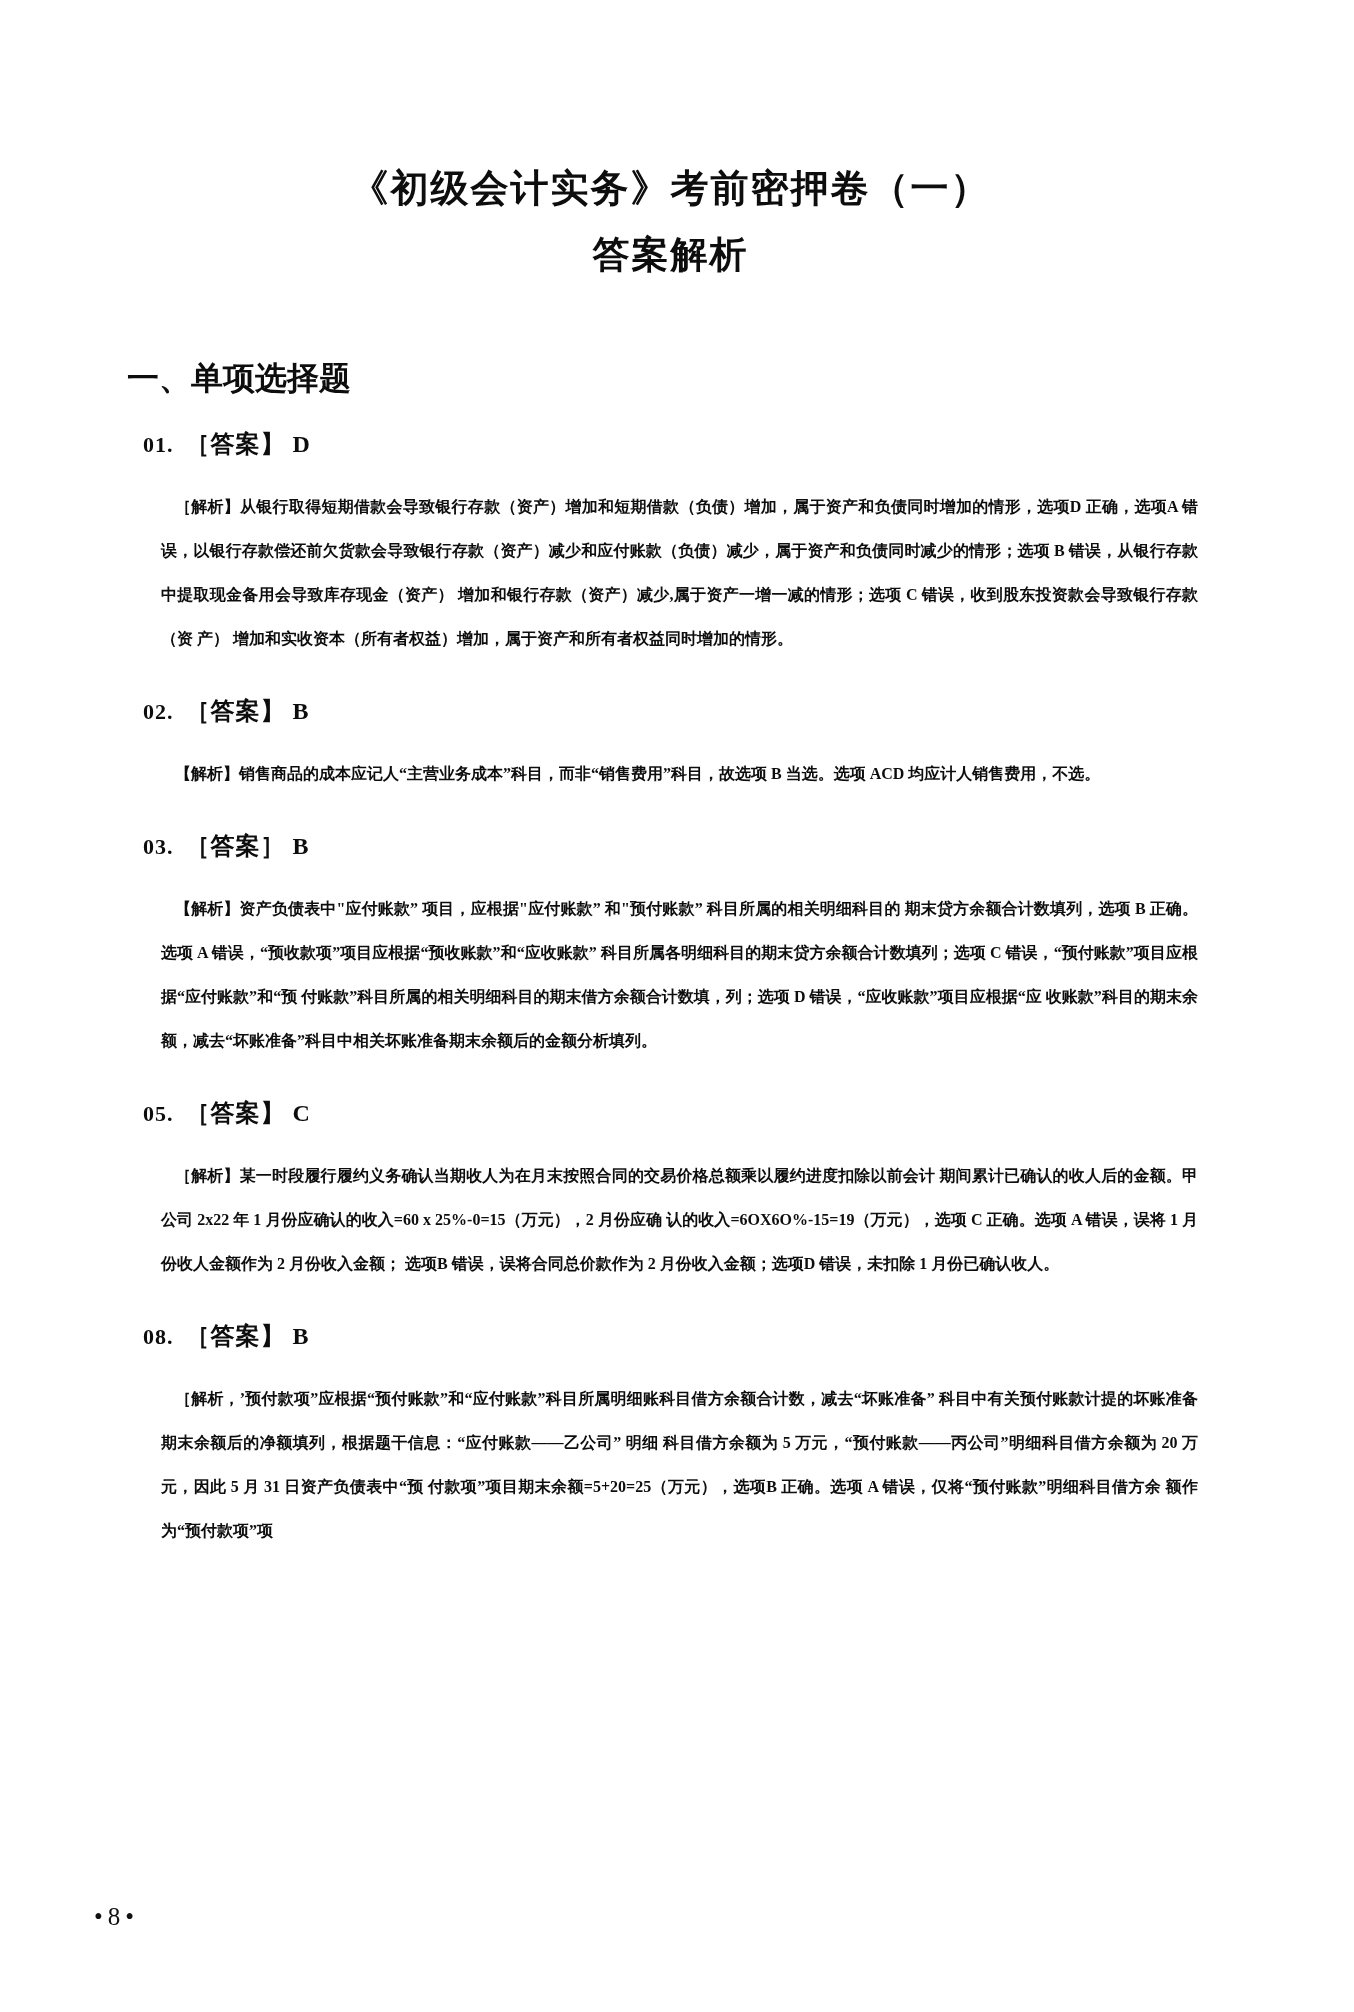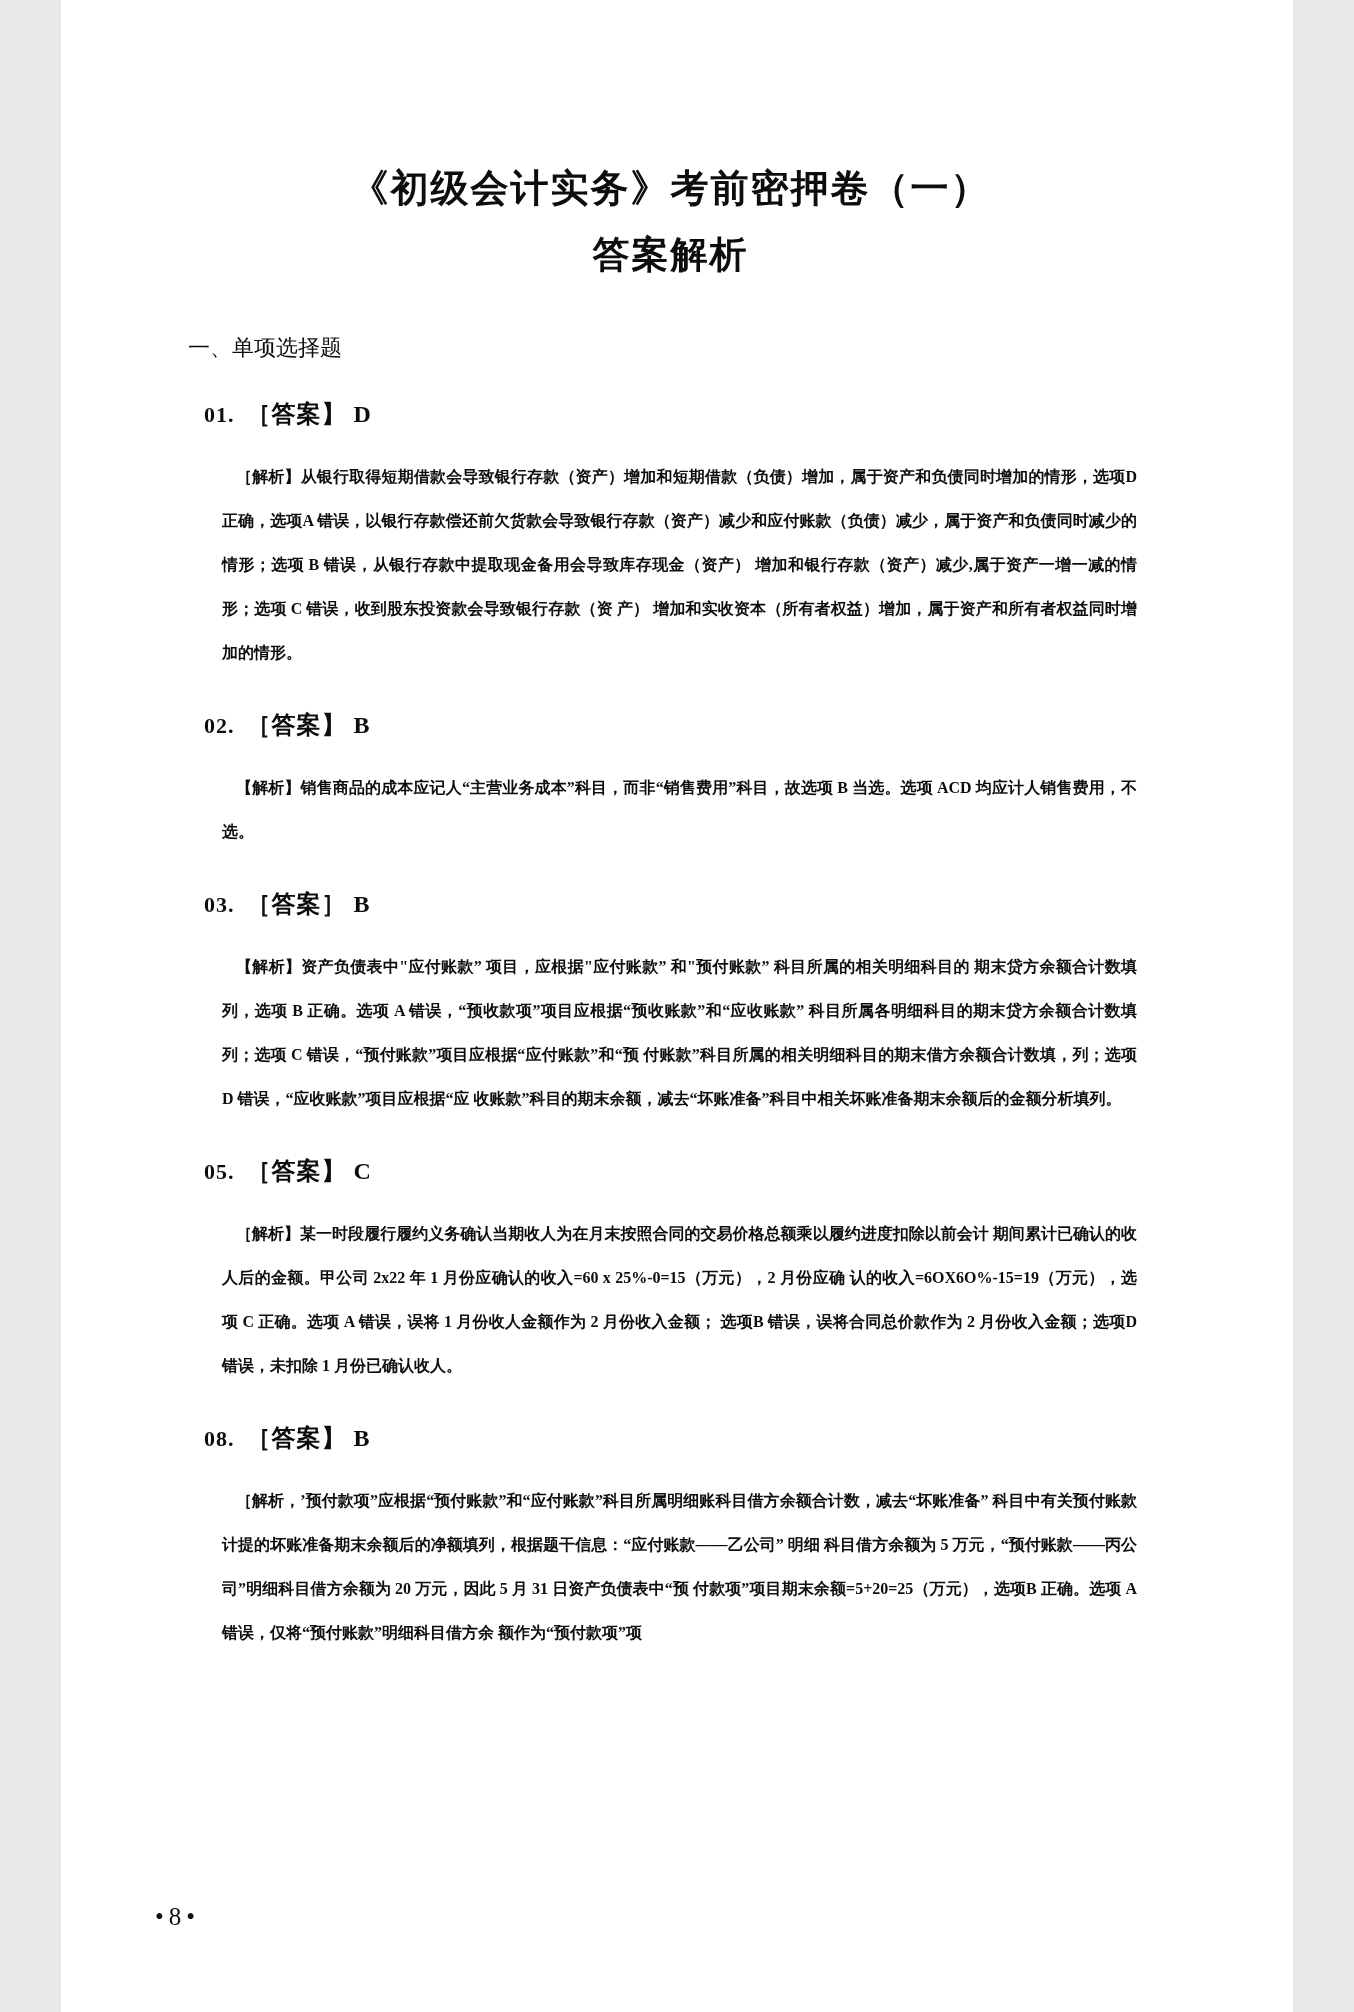--- a/index.html
+++ b/index.html
@@ -1,18 +1,18 @@
 <!DOCTYPE html>
 <html><head>
 <meta charset="utf-8">
 <style>
   html, body { margin: 0; padding: 0; background: #e8e8e8; }
   .page {
     position: relative;
-    width: 1232px;
+    width: 1354px;
     height: 2012px;
     margin: 0 auto;
     background: #ffffff;
     font-family: "Liberation Serif", "DejaVu Serif", serif;
     color: #0d0d0d;
     overflow: hidden;
     box-sizing: border-box;
   }
   .content {
     padding: 162px 140px 0 127px;
@@ -27,23 +27,23 @@
   }
   .doc-subtitle {
     text-align: center;
     font-size: 37px;
     font-weight: bold;
     line-height: 50px;
     margin-top: 16px;
     letter-spacing: 2px;
   }
   .section-heading {
-    font-size: 22px;
-    font-weight: normal;
-    margin-top: 52px;
+    font-size: 32px;
+    font-weight: bold;
+    margin-top: 82px;
     line-height: 32px;
   }
   .answer-item { margin: 16px; }
   .item-header {
     font-size: 24px;
     font-weight: bold;
     margin-top: 34px;
     line-height: 32px;
     white-space: nowrap;
   }

